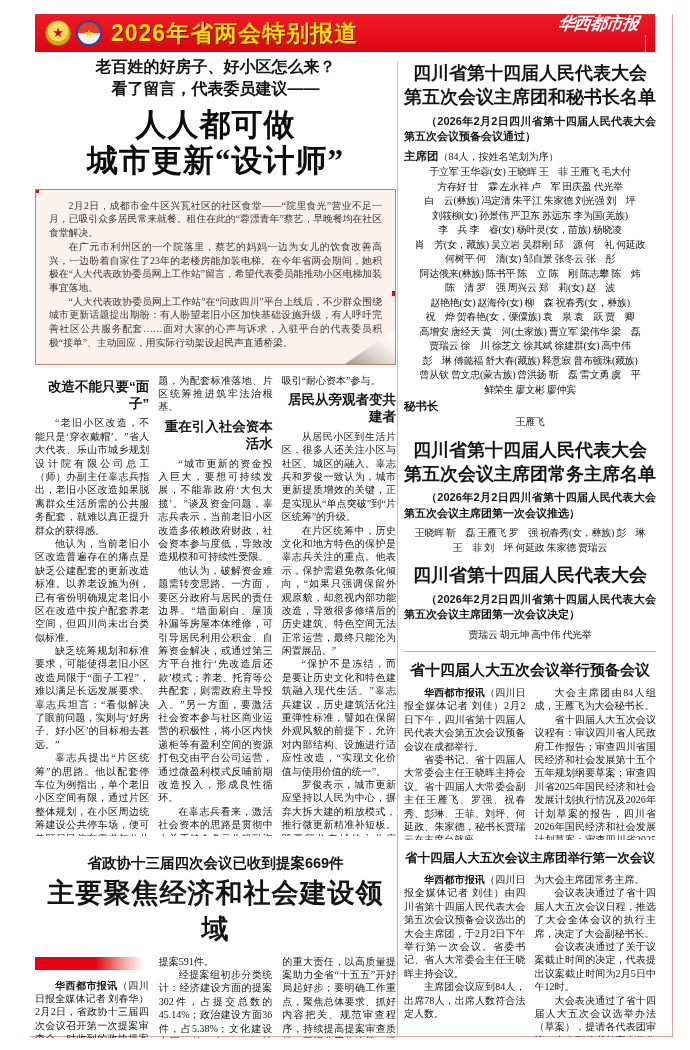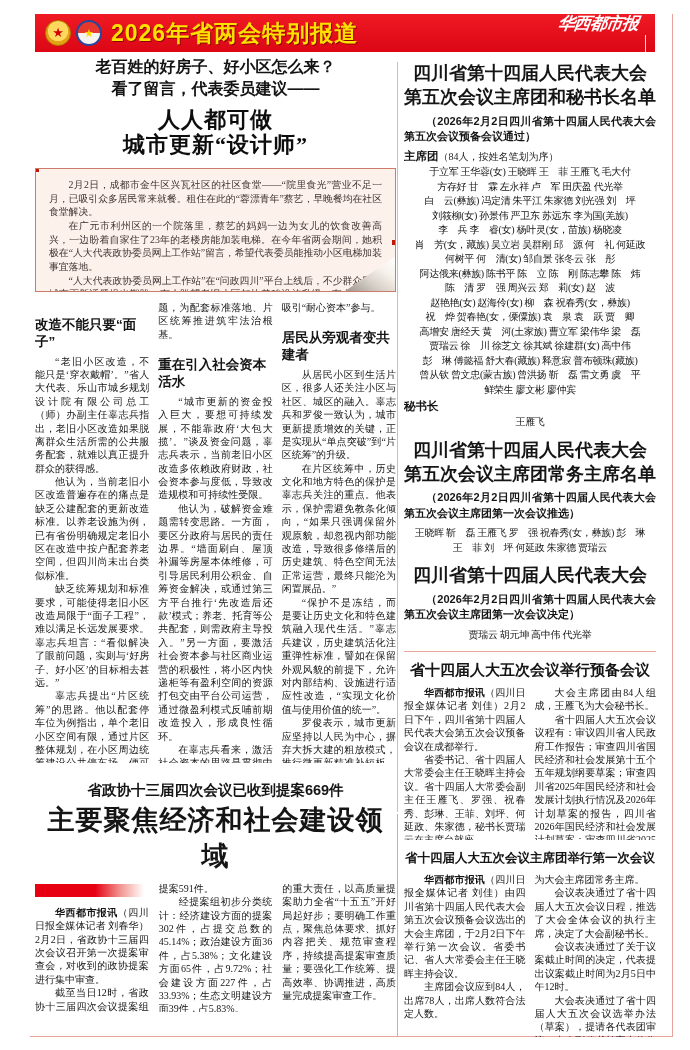--- a/index.html
+++ b/index.html
@@ -32,36 +32,36 @@
   
   .v-divider { position:absolute; left:397px; top:62px; width:1px; height:750px; background:#c2c2c2; }
   .v-divider-pink { position:absolute; left:397px; top:814px; width:1px; height:222px; background:#e8a49c; }
   .page-edge-v { position:absolute; left:672px; top:14px; width:1px; height:1023px; background:#e8a49c; }
   .page-edge-h { position:absolute; left:30px; top:1036px; width:643px; height:1px; background:#e8a49c; }
 
   
   .left-col { position:absolute; left:35px; top:56px; width:361px; height:982px; overflow:hidden; }
   .kicker { text-align:center; font-family:"Liberation Sans","DejaVu Sans",sans-serif;
             font-weight:700; font-size:16px; line-height:1.4; color:#131313; }
-  .feature-headline { text-align:center; font-weight:900; font-size:22px; line-height:1.16;
+  .feature-headline { text-align:center; font-weight:900; font-size:31px; line-height:1.16;
                       letter-spacing:1px; margin:6px 0 10px; color:#0d0d0d; }
-  .leadbox { position:relative; height:124px; overflow:hidden; background:#fcf1eb;
+  .leadbox { position:relative; height:176px; overflow:hidden; background:#fcf1eb;
              border:1px solid #cd7c6c; padding:9px 13px 6px; }
   .leadbox .intro-p { text-indent:2em; text-align:justify; font-size:9.8px; line-height:1.4; color:#3c3230; }
   .corner-sq { position:absolute; width:5px; height:5px; background:#c21807; }
   .corner-sq.tl { left:-2px; top:-2px; }
   .corner-sq.r  { right:-2px; top:58%; }
   .leadbox-curl { position:absolute; right:-1px; bottom:-1px; width:52px; height:36px;
                   background:linear-gradient(to top right, #99928a 0%, #d9d2ca 40%, #f7f2ec 68%, #ffffff 100%);
                   clip-path:polygon(0 100%, 100% 0, 100% 100%); }
 
   .art-cols { display:flex; gap:9px; margin-top:9px; height:462px; overflow:hidden; }
   .art-col { flex:1; font-size:10px; line-height:1.34; text-align:justify; overflow:hidden; }
   .art-col .h { font-family:"Liberation Sans","DejaVu Sans",sans-serif; font-weight:800;
-                font-size:13.5px; line-height:1.25; margin:16px 0 4px; text-align:left; text-indent:0; }
+                font-size:13.5px; line-height:1.25; margin:5px 0 4px; text-align:right; text-indent:0; }
   .art-col .p { text-indent:2em; }
   .art-col .cont { text-indent:0; }
 
   
   .proposals { margin-top:18px; }
   .prop-kicker { text-align:center; font-family:"Liberation Sans","DejaVu Sans",sans-serif;
                  font-weight:700; font-size:14.5px; }
   .prop-headline { text-align:center; font-weight:900; font-size:27px; letter-spacing:1px; margin:2px 0 8px; }
   .prop-cols { display:flex; gap:10px; height:130px; overflow:hidden; }
   .prop-col { flex:1; font-size:10px; line-height:1.34; text-align:justify; overflow:hidden; }

